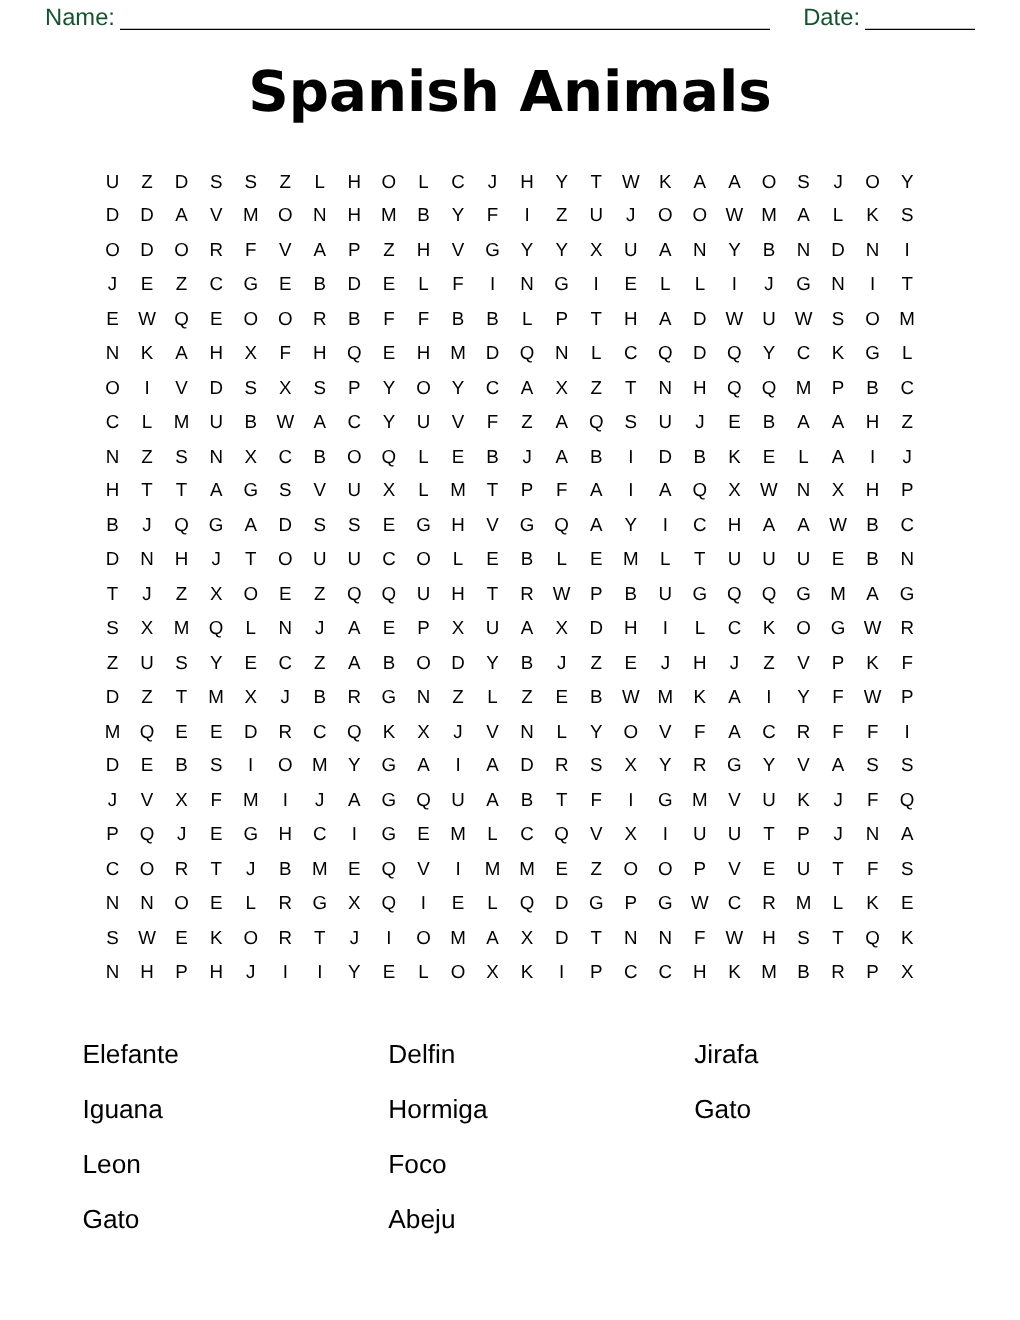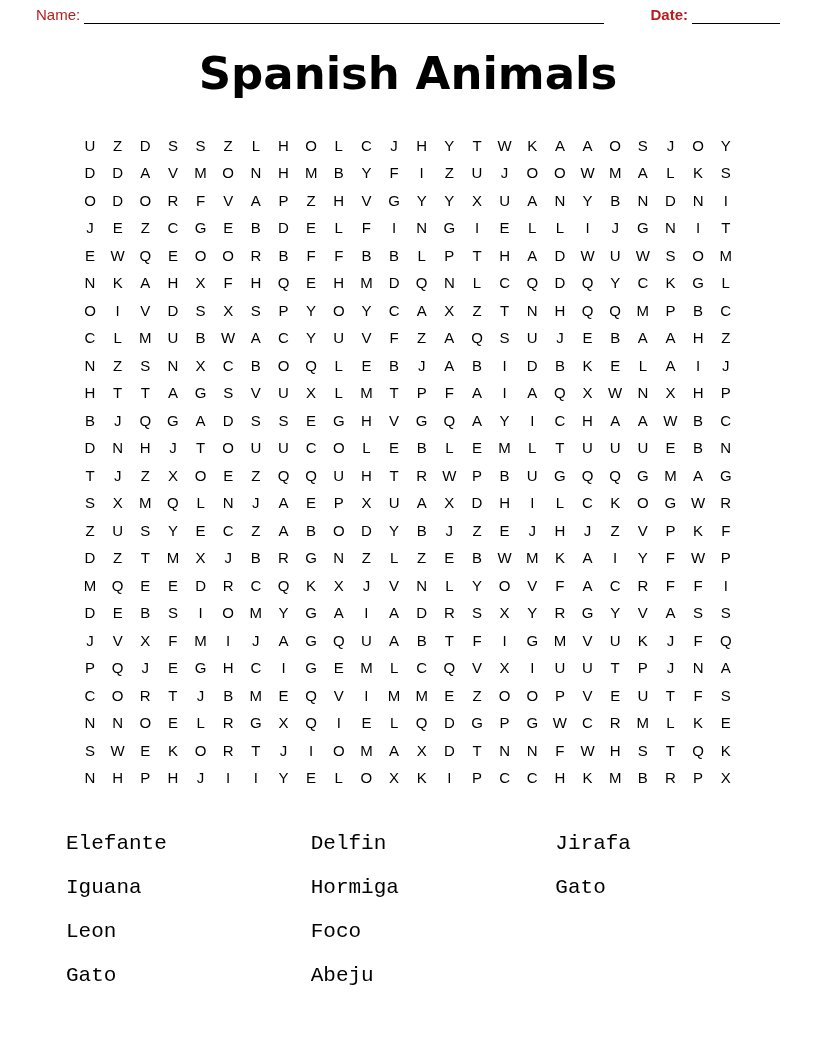--- a/index.html
+++ b/index.html
@@ -36,25 +36,24 @@
     display: flex;
     align-items: flex-end;
     flex: 1 1 auto;
     white-space: nowrap;
   }
   .hl-right {
     display: flex;
     align-items: flex-end;
     white-space: nowrap;
     margin-left: 12px;
-    font-weight: bold;
   }
   .field-label {
-    font-size: 15px;
-    color: #b91c1c;
+    font-size: 19px;
+    color: #14532d;
   }
   .rule {
     display: inline-block;
     border-bottom: 1px solid #000;
     height: 12px;
     margin-left: 4px;
   }
   .rule-name { width: 520px; }
   .rule-date { width: 88px; }
 
@@ -99,21 +98,21 @@
   }
   .wl-col {
     flex: 1 1 33.33%;
   }
   .wl-col:nth-child(1) { padding-left: 8px; }
   .wl-col:nth-child(2) { padding-left: 42px; }
   .wl-col:nth-child(3) { padding-left: 42px; }
   .word {
     font-size: 21px;
     line-height: 44px;
-    font-family: Liberation Mono, monospace;
+    font-family: Liberation Sans, sans-serif;
     color: #000;
     white-space: nowrap;
   }
 </style>
 </head>
 <body>
 
 <div class="page">
 
   <div class="header-line">

